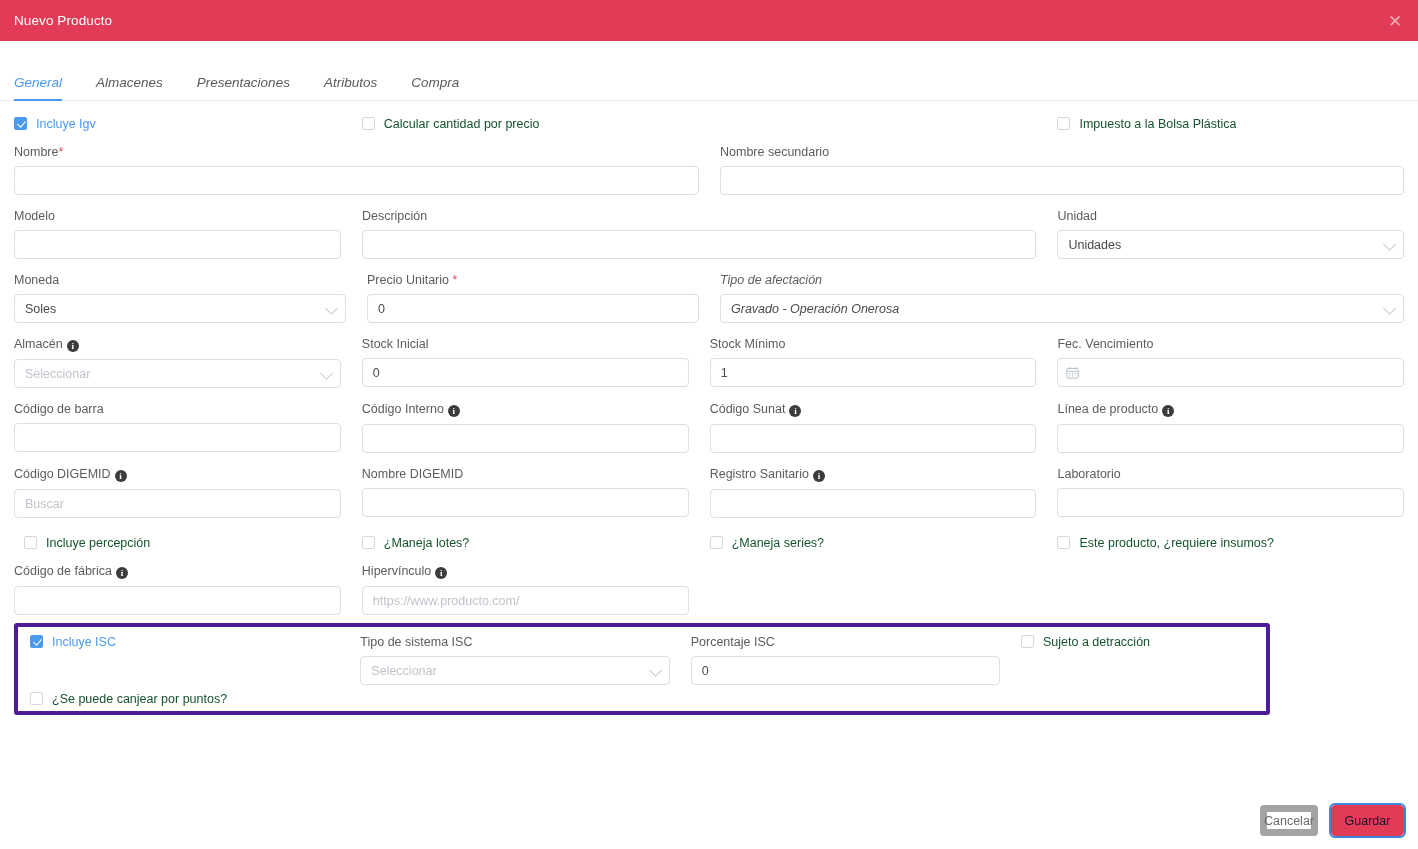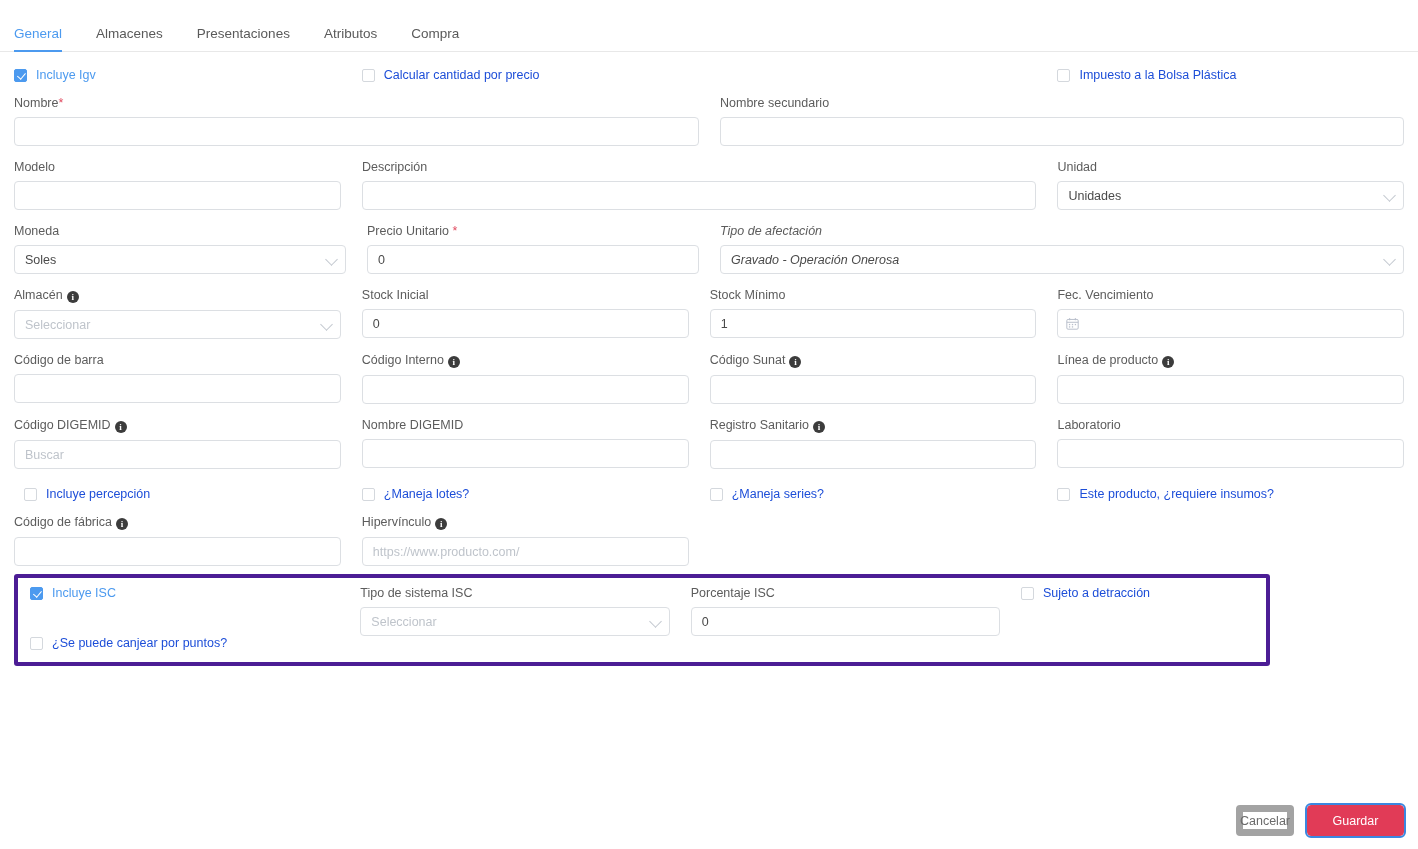--- a/index.html
+++ b/index.html
@@ -30,24 +30,25 @@
     width: 18px; height: 18px;
     color: #f0a8b5;
     font-size: 17px; line-height: 18px; text-align: center;
     cursor: pointer;
     font-family: "DejaVu Sans", sans-serif;
   }
 
   
   .tabs {
     display: flex;
-    height: 52px;
+    height: 60px;
     align-items: flex-end;
     padding-left: 14px;
     border-bottom: 1px solid #e8e8e8;
+    font-style: italic;
   }
   .tab {
     font-size: 13.5px;
     color: #5a5a5a;
     padding: 0 14px 10px 14px;
     margin-right: 6px;
     cursor: pointer;
     position: relative;
   }
   .tab:first-child { padding-left: 0; margin-left: 0; }
@@ -121,21 +122,21 @@
     line-height: 12px;
     text-align: center;
     vertical-align: -1px;
     margin-left: 4px;
     font-family: "Liberation Serif", serif;
     font-weight: bold;
     cursor: pointer;
   }
 
   
-  .cb-wrap { display: flex; align-items: center; }
+  .cb-wrap { display: flex; }
   .cb {
     width: 13px; height: 13px;
     border: 1px solid #d4d8dd;
     border-radius: 2px;
     background: #fff;
     flex: 0 0 auto;
     position: relative;
     cursor: pointer;
   }
   .cb.checked {
@@ -146,21 +147,21 @@
     content: "";
     position: absolute;
     left: 4px; top: 1px;
     width: 3.5px; height: 7px;
     border-right: 1.6px solid #fff;
     border-bottom: 1.6px solid #fff;
     transform: rotate(40deg);
   }
   .cb-label {
     font-size: 12.5px;
-    color: #1d4ed8;
+    color: #14532d;
     margin-left: 9px;
     white-space: nowrap;
     cursor: pointer;
   }
   .cb-label.blue { color: #4c9aef; }
 
   
   .isc-block {
     position: relative;
     border: 4px solid #4c1d95;
@@ -169,21 +170,21 @@
     margin-left: 0;
     margin-right: 134px;
     padding: 8px 12px 6px 12px;
     height: 92px;
   }
   .isc-grid { display: flex; }
   .isc-c1 { width: 353px; padding-right:21px;}
   .isc-c2 { width: 353px; padding-right:21px;}
   .isc-c3 { width: 353px; padding-right:21px;}
   .isc-c4 { width: 250px; }
-  .isc-bottom { }
+  .isc-bottom { margin-top: 7px; }
 
   
   .footer {
     position: absolute;
     right: 14px;
     bottom: 13px;
     display: flex;
     align-items: center;
   }
   .btn {
@@ -195,33 +196,37 @@
     font-family: "Liberation Sans", sans-serif;
   }
   .btn-cancel {
     width: 58px;
     border: 7px solid #a3a3a3;
     background: #fff;
     color: #6b6b6b;
     margin-right: 13px;
   }
   .btn-save {
-    width: 97px;
+    width: 73px;
     background: #e13b57;
-    color: #ffffff;
+    color: #0f172a;
     border: 1px solid #e13b57;
     outline: 2px solid #3b87e0;
     outline-offset: 0px;
   }
 </style>
 </head>
 <body>
 
 <div class="modal">
 
+  <div class="modal-header">
+    <div class="modal-title">Nuevo Producto</div>
+    <div class="close-btn">✕</div>
+  </div>
 
   <div class="tabs">
     <div class="tab active"><span>General</span></div>
     <div class="tab"><span>Almacenes</span></div>
     <div class="tab"><span>Presentaciones</span></div>
     <div class="tab"><span>Atributos</span></div>
     <div class="tab"><span>Compra</span></div>
   </div>
 
   <div class="body">

